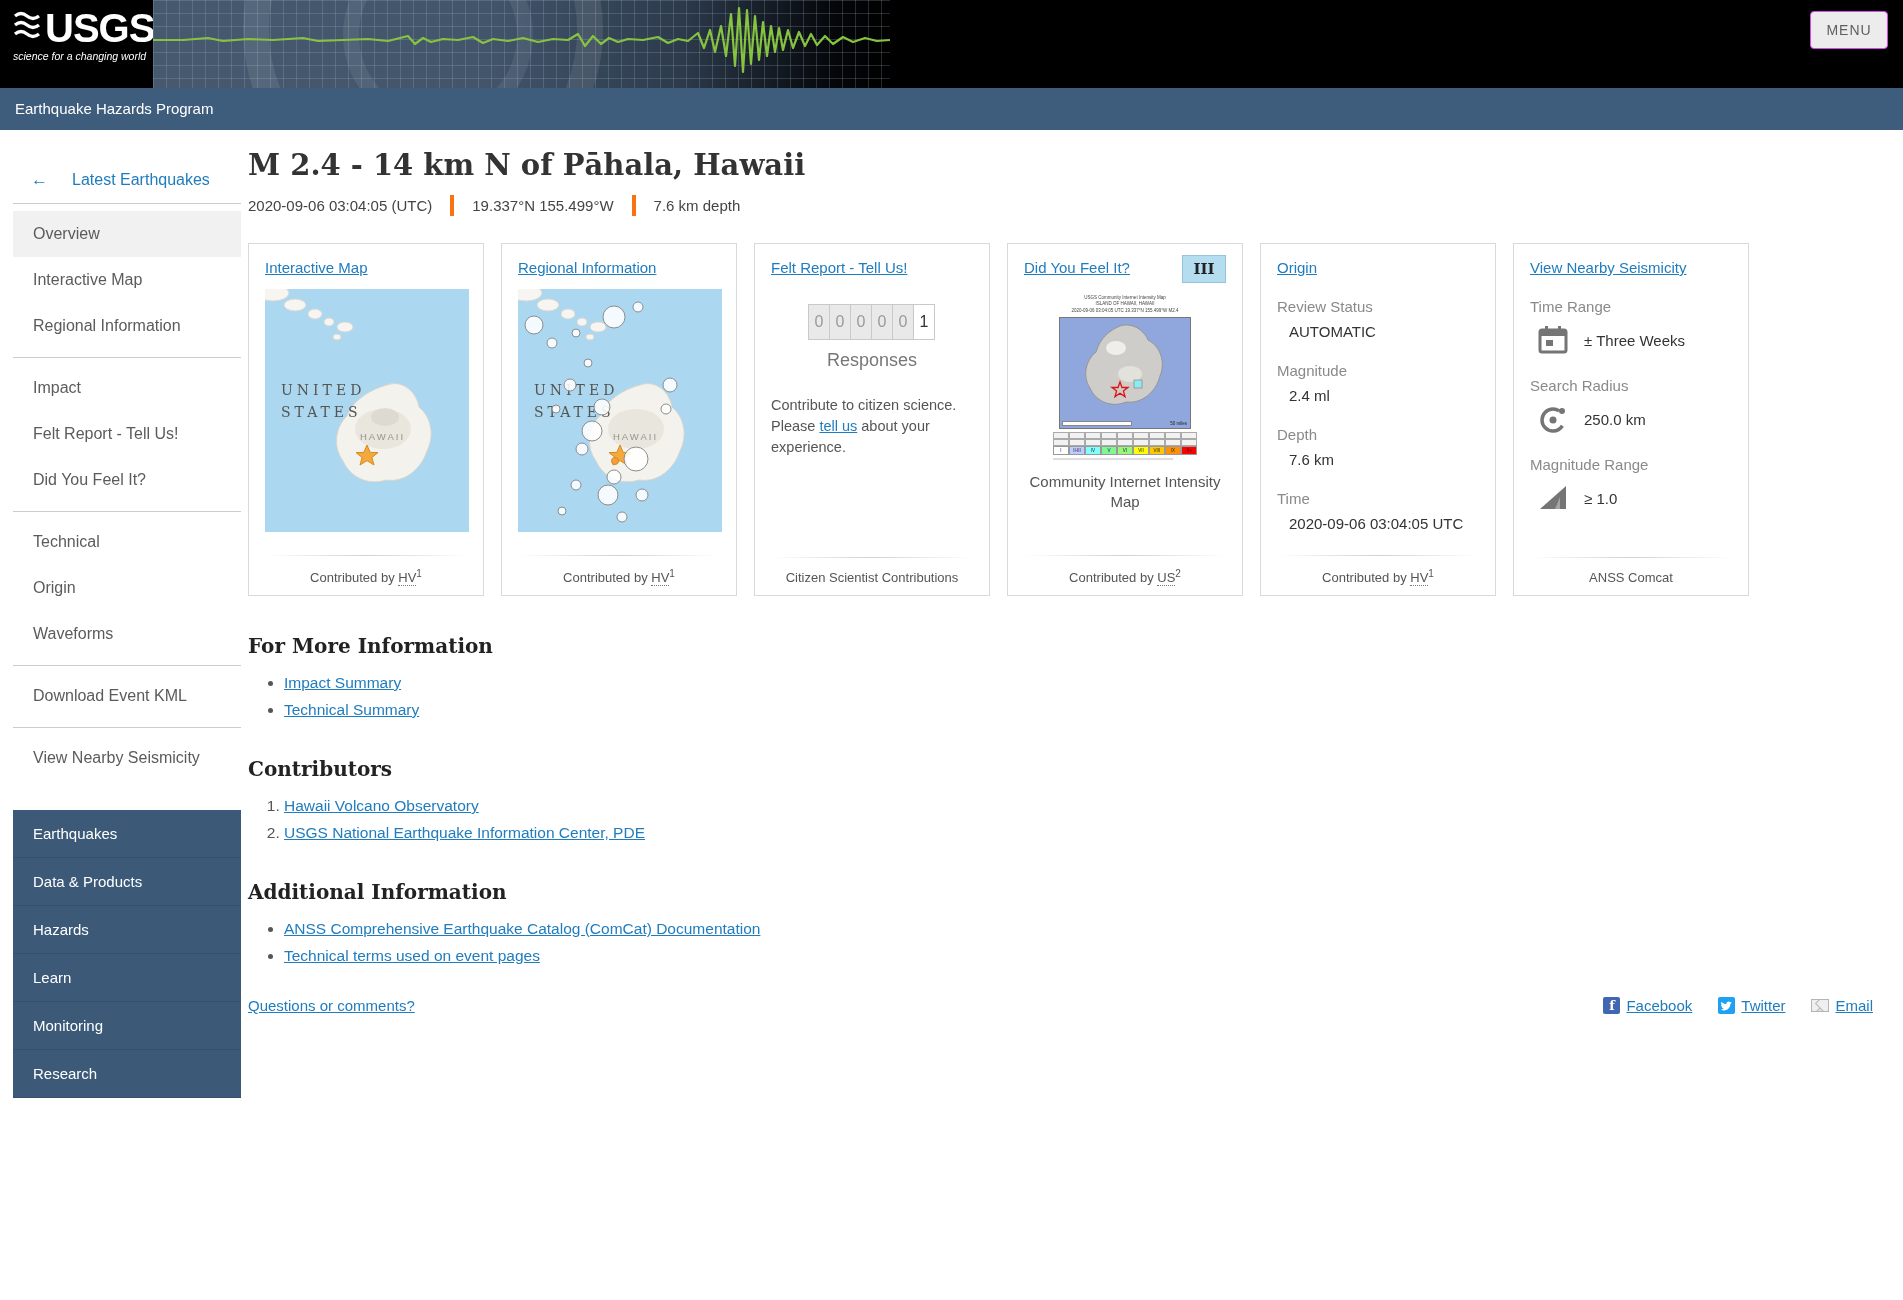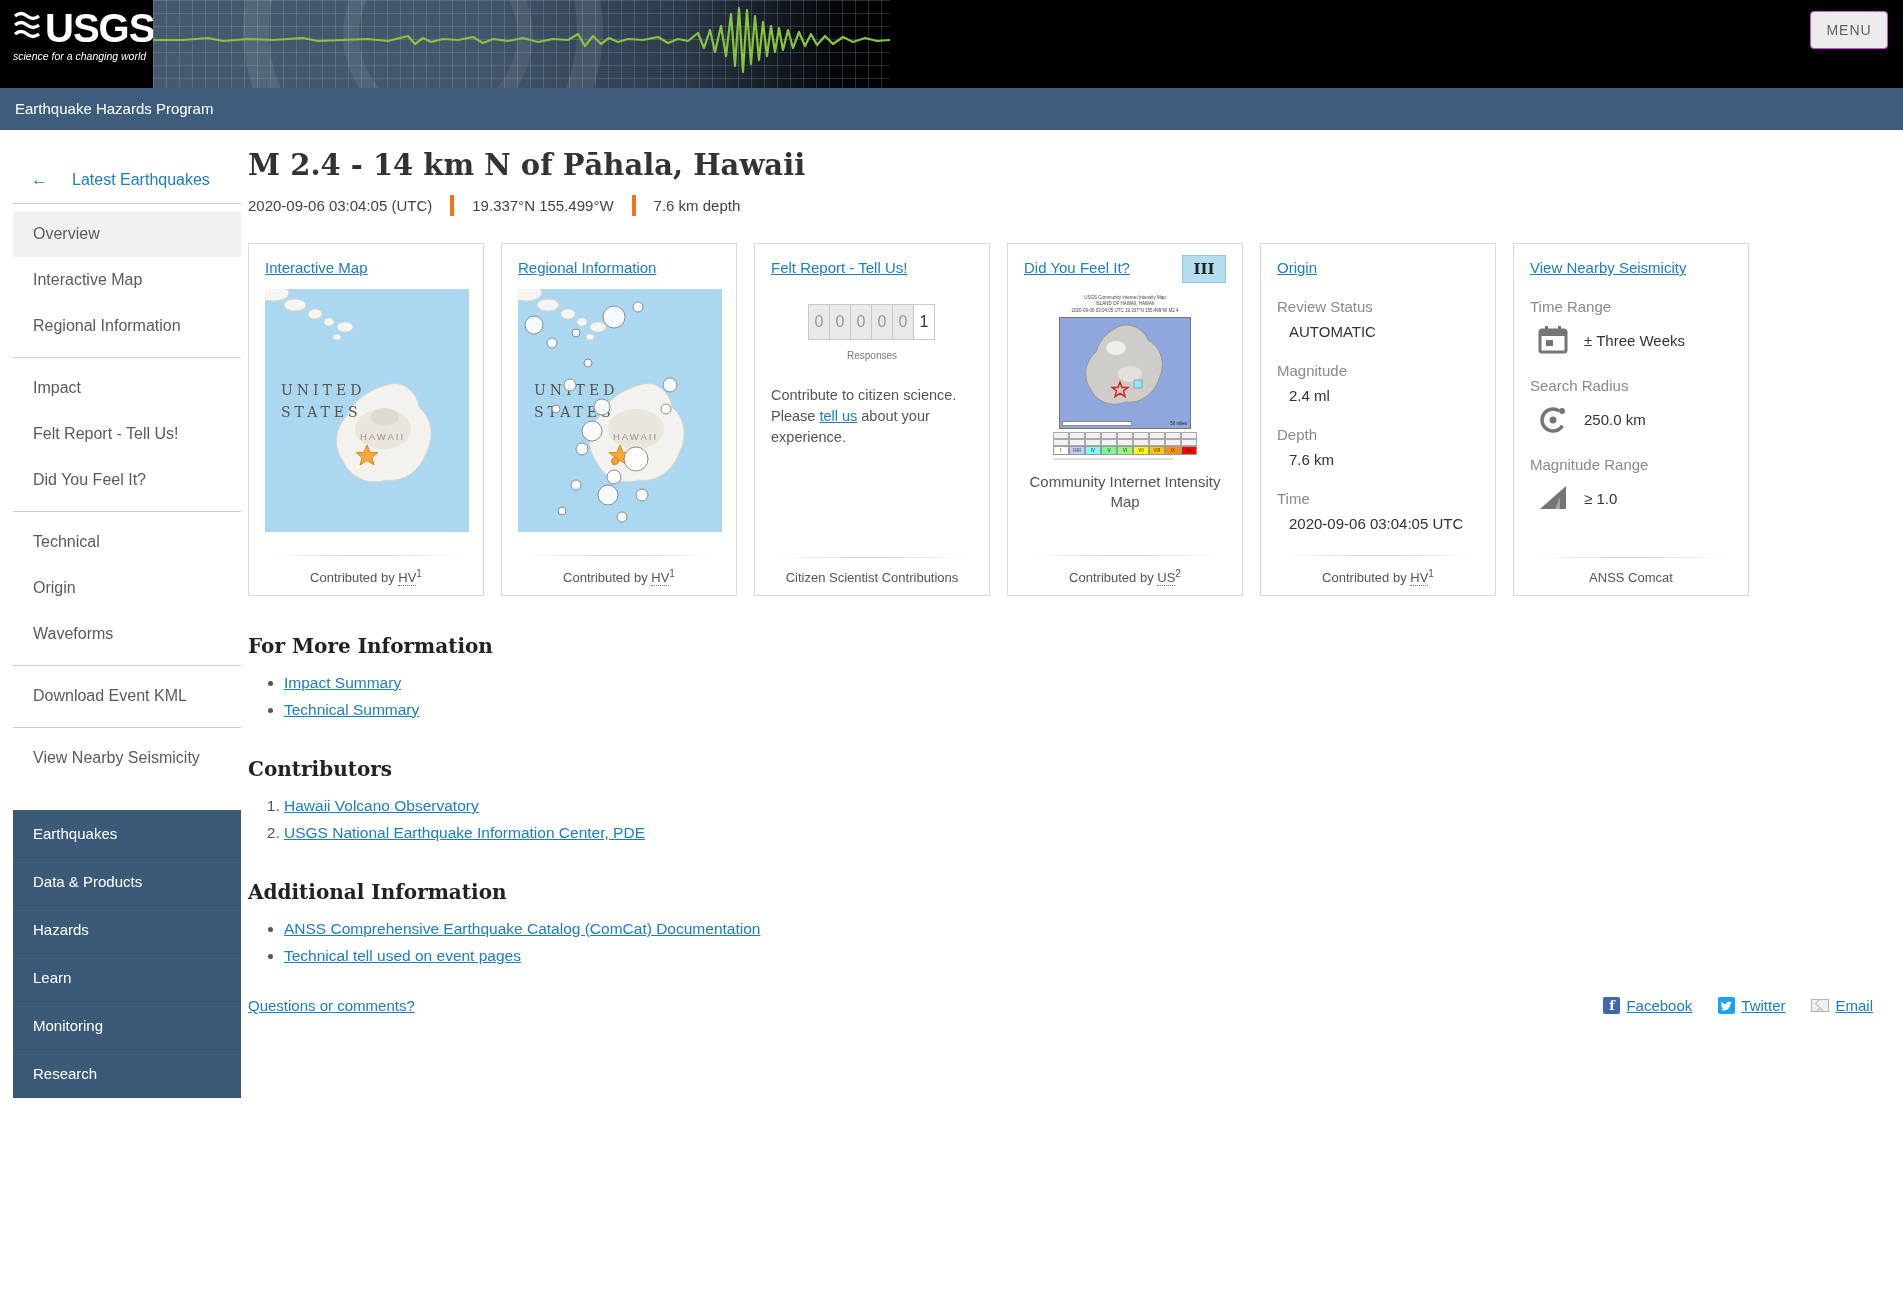--- a/index.html
+++ b/index.html
@@ -64,21 +64,21 @@
   .agency { border-bottom:1px dotted #777; }
   .card-foot sup { font-size:10px; }
 
   .mini-map { margin-top:13px; }
 
   
   .felt-counter { display:flex; justify-content:center; margin-top:28px; }
   .felt-cell { width:22px; height:36px; border:1px solid #c9c9c9; margin-left:-1px; background:#e9e9e9;
     color:#9a9a9a; font-size:16px; display:flex; align-items:center; justify-content:center; }
   .felt-cell.active { background:#fff; color:#333; }
-  .felt-label { text-align:center; color:#777; font-size:10px; margin-top:10px; }
+  .felt-label { text-align:center; color:#777; font-size:18px; margin-top:10px; }
   .felt-text { margin-top:24px; font-size:14.5px; color:#555; line-height:1.45; }
 
   
   .dyfi-head { display:flex; justify-content:space-between; align-items:flex-start; }
   .dyfi-badge { width:44px; height:28px; background:#b4ddf0; border:1px solid #96c4da;
     font-family:"DejaVu Serif", serif; font-weight:bold; font-size:15px; color:#222;
     display:flex; align-items:center; justify-content:center; margin-top:-4px; }
   .dyfi-map { width:156px; margin:12px auto 0 auto; background:#fff; }
   .dyfi-t { font-size:4.5px; color:#444; text-align:center; line-height:1.4; white-space:nowrap; overflow:hidden; }
   .dyfi-sea { position:relative; width:132px; height:112px; margin:3px auto 0 auto; background:#8fa7dc; border:1px solid #777; }
@@ -420,21 +420,21 @@
 
     <h2 class="sect-h">Contributors</h2>
     <ol class="nlist">
       <li><a class="lnk">Hawaii Volcano Observatory</a></li>
       <li><a class="lnk">USGS National Earthquake Information Center, PDE</a></li>
     </ol>
 
     <h2 class="sect-h">Additional Information</h2>
     <ul class="blist">
       <li><a class="lnk">ANSS Comprehensive Earthquake Catalog (ComCat) Documentation</a></li>
-      <li><a class="lnk">Technical tell used on event pages</a></li>
+      <li><a class="lnk">Technical terms used on event pages</a></li>
     </ul>
 
     <div class="feedback-row">
       <a class="lnk">Questions or comments?</a>
       <div class="social">
         <div class="social-item">
           <span class="ic-fb">f</span>
           <a class="lnk">Facebook</a>
         </div>
         <div class="social-item">

